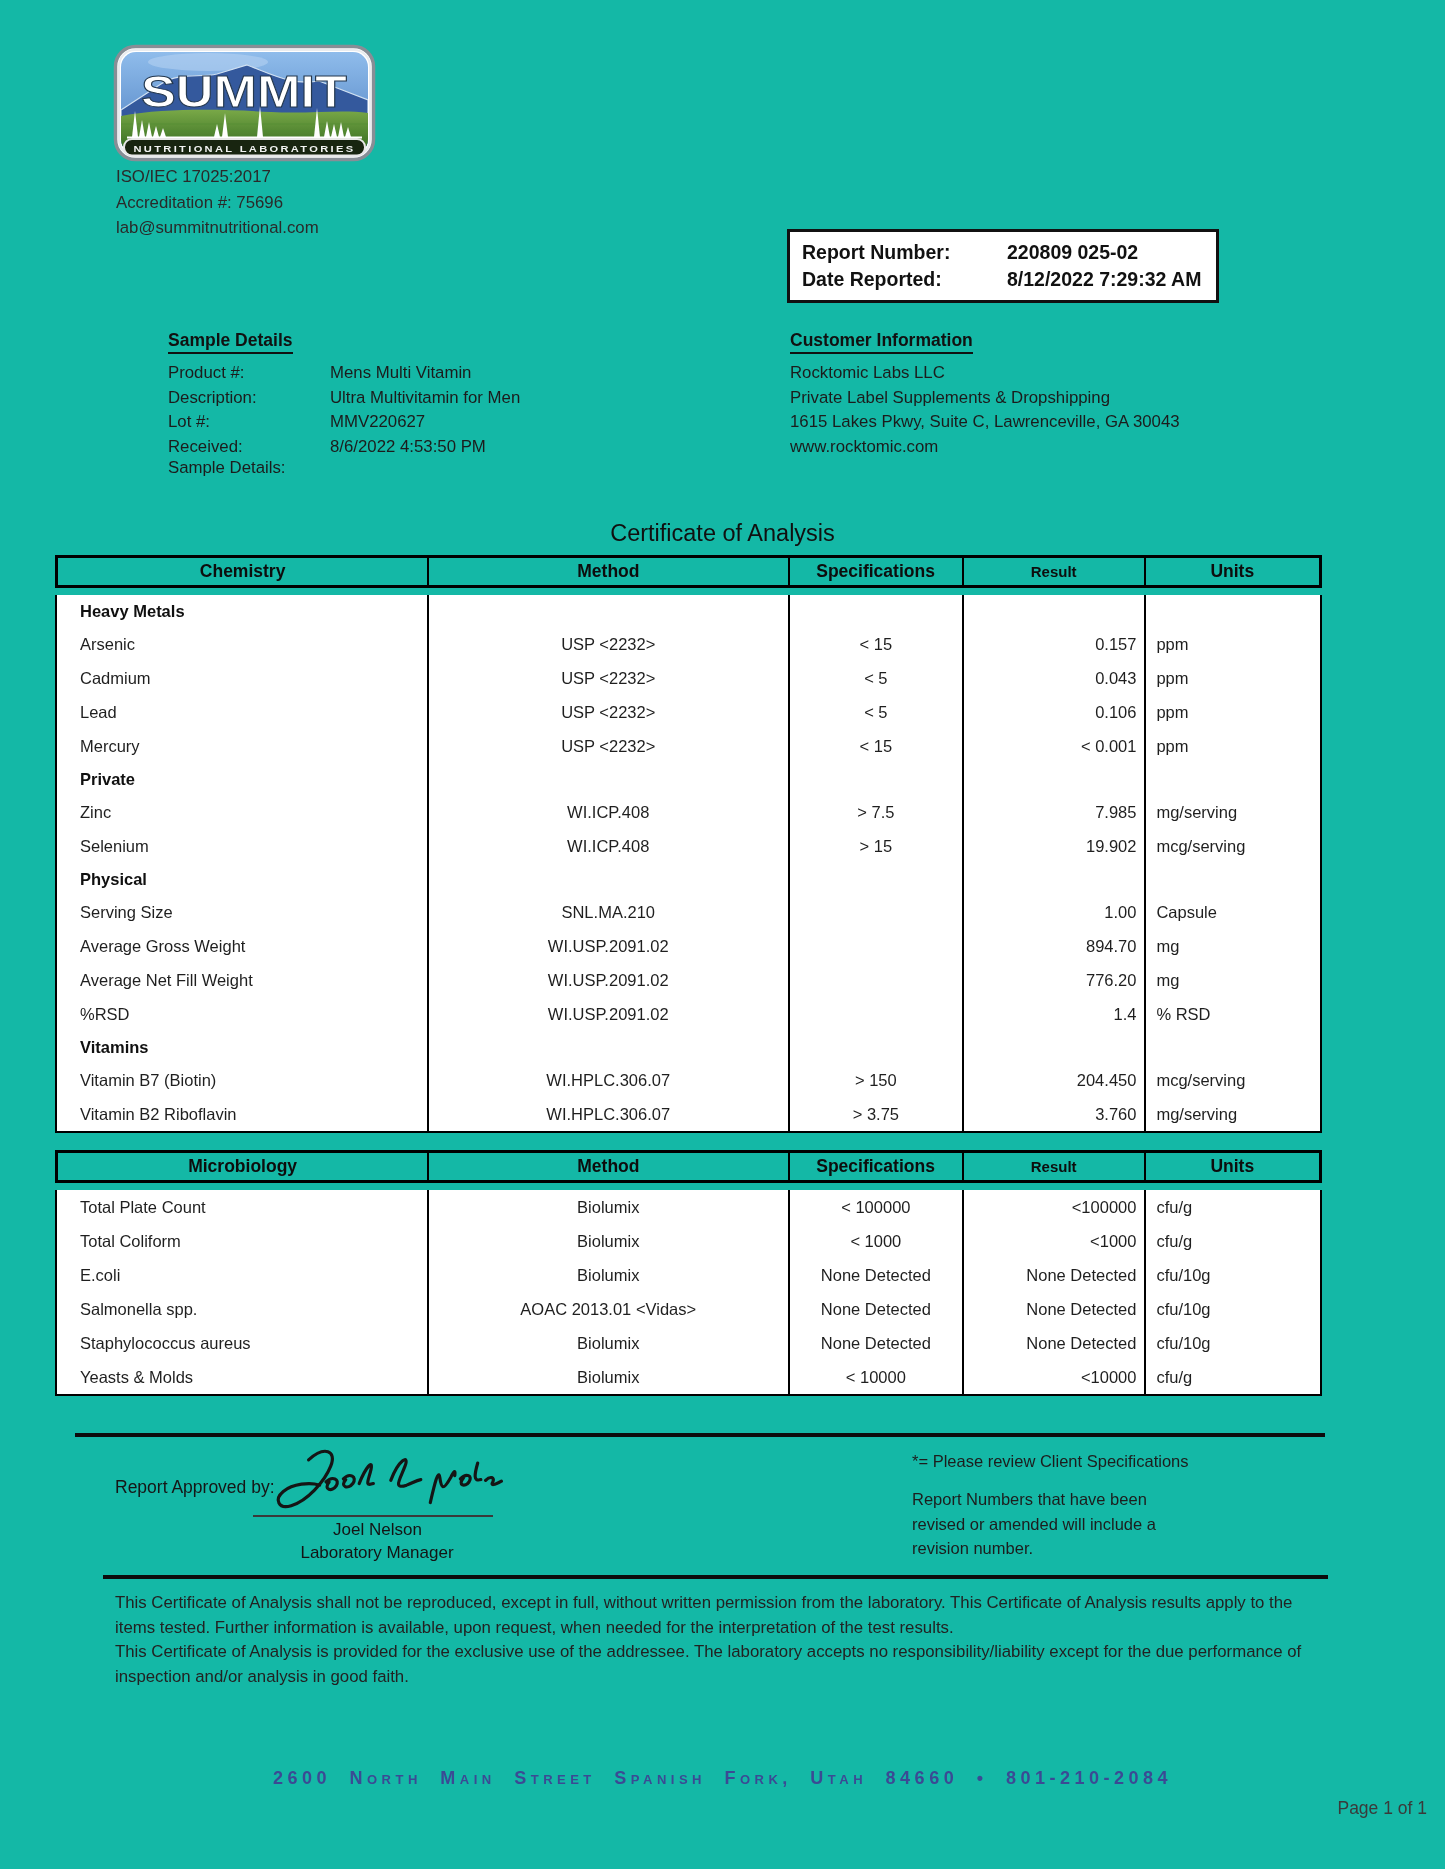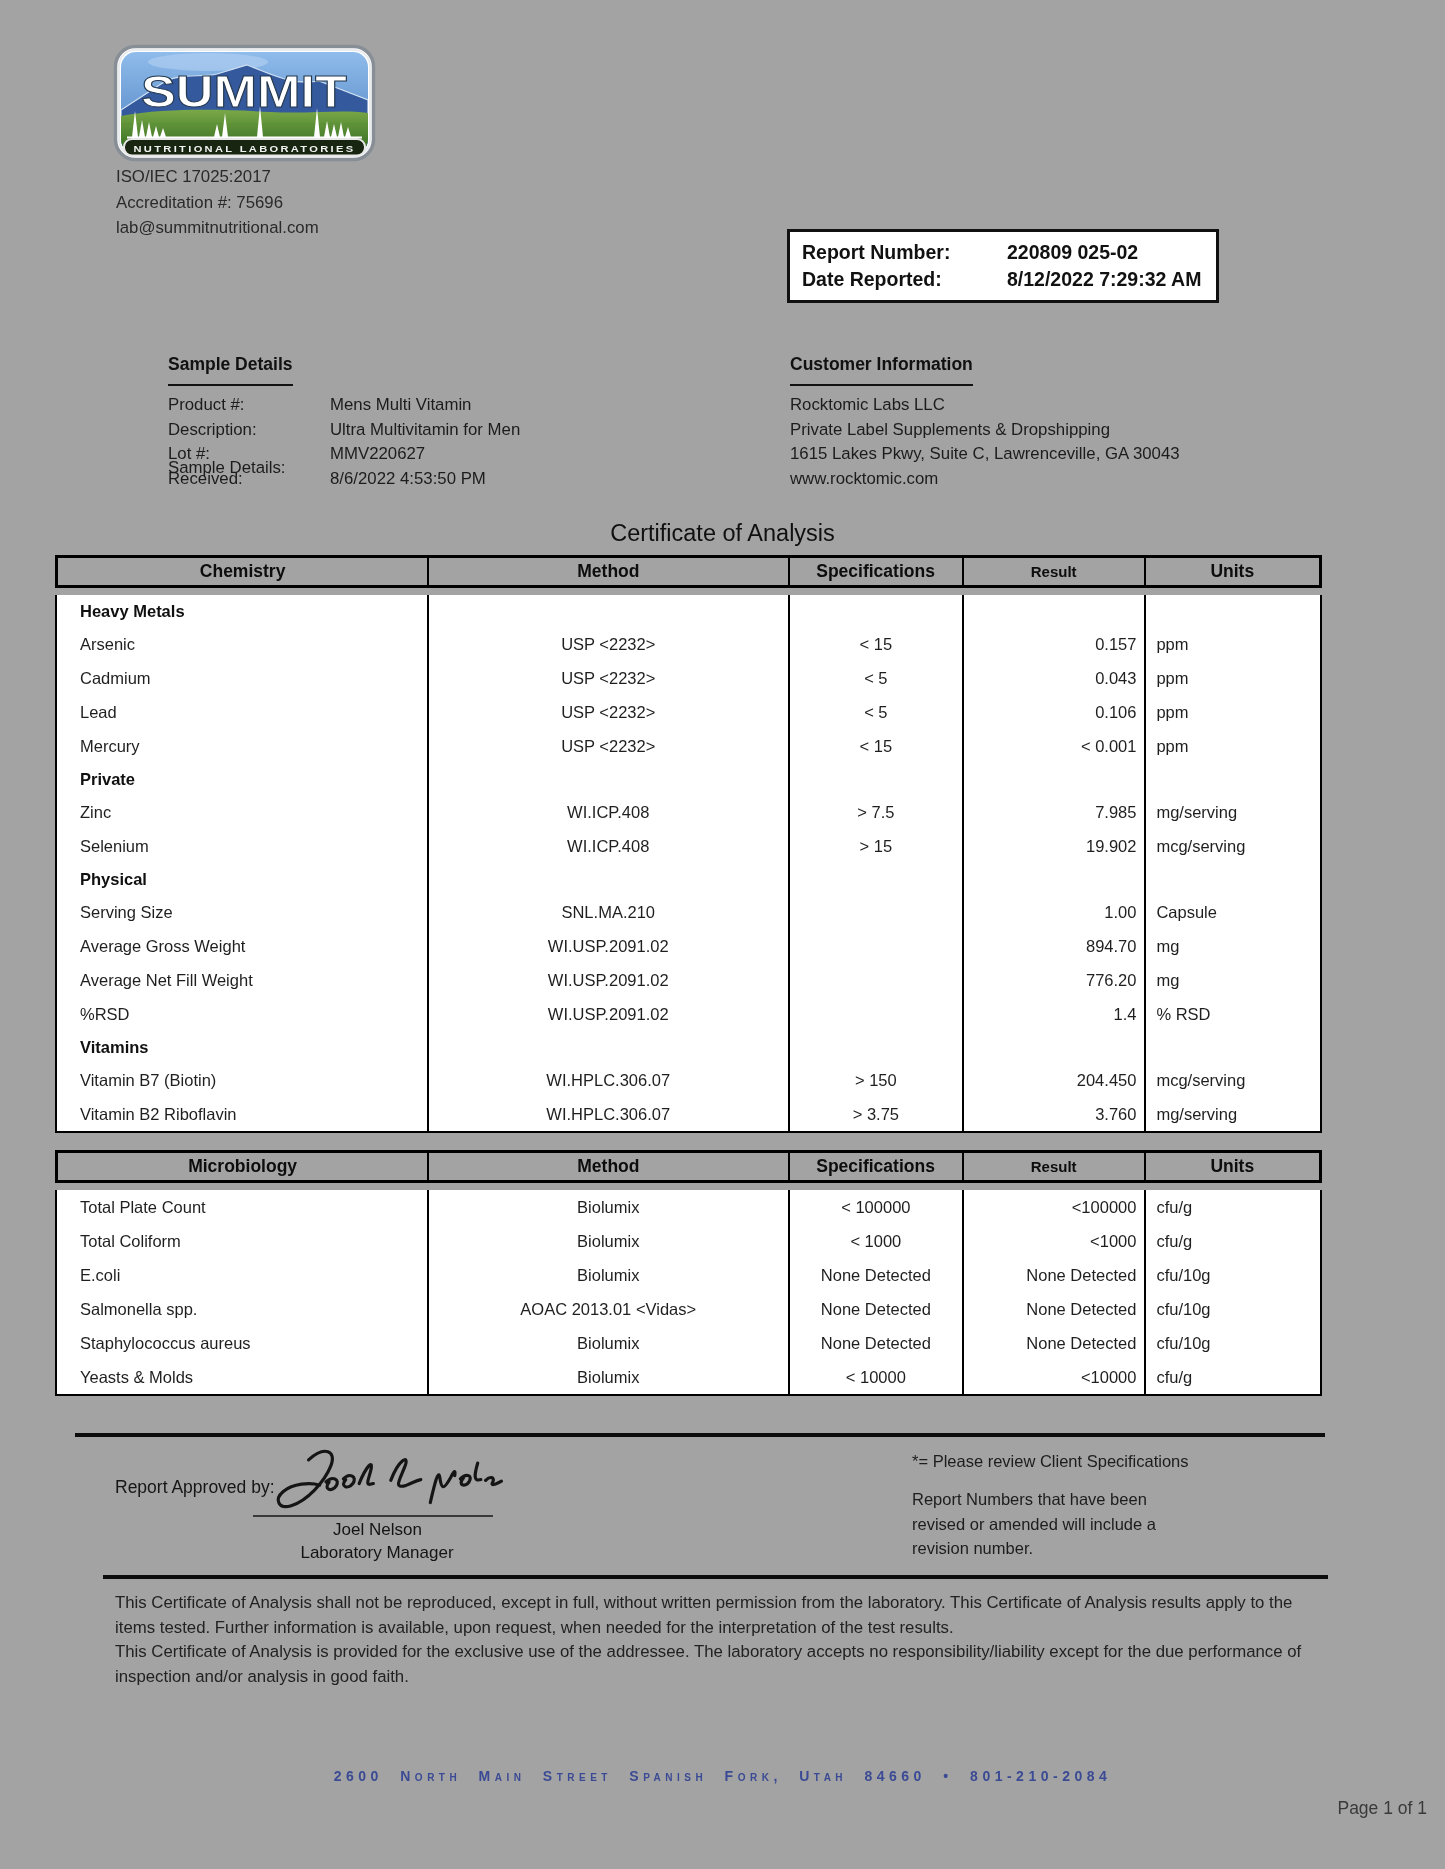--- a/index.html
+++ b/index.html
@@ -1,17 +1,17 @@
 <!DOCTYPE html>
 <html><head>
 <meta charset="utf-8">
 <style>
   html,body{margin:0;padding:0;background:#ffffff;}
   .page{
-    position:relative;width:1445px;height:1869px;background:#a3a3a3;overflow:hidden;
+    position:relative;width:1445px;height:1869px;background:#14b8a6;overflow:hidden;
     font-family:"Liberation Sans","DejaVu Sans",sans-serif;color:#1c1c1c;
   }
   .abs{position:absolute;}
 
   
   .logo{left:113px;top:44px;width:263px;height:118px;}
 
   
   .accred{left:116px;top:164px;font-size:16.8px;line-height:25.5px;color:#2a2a2a;}
 
@@ -20,21 +20,21 @@
     left:787px;top:229px;width:432px;box-sizing:border-box;border:3px solid #111;
     padding:7px 6px 7px 12px;background:#fff;
   }
   .rb-row{display:flex;line-height:27px;font-weight:bold;font-size:19.5px;color:#111;}
   .rb-label{width:205px;flex:0 0 auto;}
 
   
   .sample{left:168px;top:330px;font-size:16.8px;}
   .cust{left:790px;top:330px;font-size:16.8px;}
   .sec-heading{font-weight:bold;font-size:17.5px;color:#111;
-    display:inline-block;border-bottom:2px solid #111;padding-bottom:9px;margin-bottom:7px;margin-top:24px;}
+    display:inline-block;border-bottom:2px solid #111;padding-bottom:1px;margin-bottom:7px;}
   .kv{display:flex;line-height:24.5px;}
   .kv .k{width:162px;flex:0 0 auto;}
   .cust .line{line-height:24.5px;}
   .sample-extra{left:168px;top:458px;font-size:16.8px;}
 
   
   .coa-title{left:0;top:520px;width:1445px;text-align:center;font-size:23.5px;color:#101010;}
 
   
   .coa-table{left:55px;width:1267px;}
@@ -80,21 +80,21 @@
   .note-rev{left:912px;top:1487px;width:272px;font-size:16.5px;line-height:24.5px;color:#1d1d1d;}
 
   
   .disclaimer{left:115px;top:1591px;width:1200px;font-size:16.8px;line-height:24.5px;color:#222;}
   .disclaimer p{margin:0;}
 
   
   .footer-address{
     left:0;top:1768px;width:1445px;text-align:center;
     font-variant:small-caps;font-weight:700;letter-spacing:4.5px;word-spacing:9px;
-    font-size:14px;
+    font-size:18px;
   }
   .page-indicator{right:18px;top:1798px;font-size:17.5px;color:#3a3a3a;}
 </style>
 </head>
 <body>
 
 <div class="page">
 
   <div class="abs logo">
     <svg width="263" height="118" viewBox="0 0 263 118">

